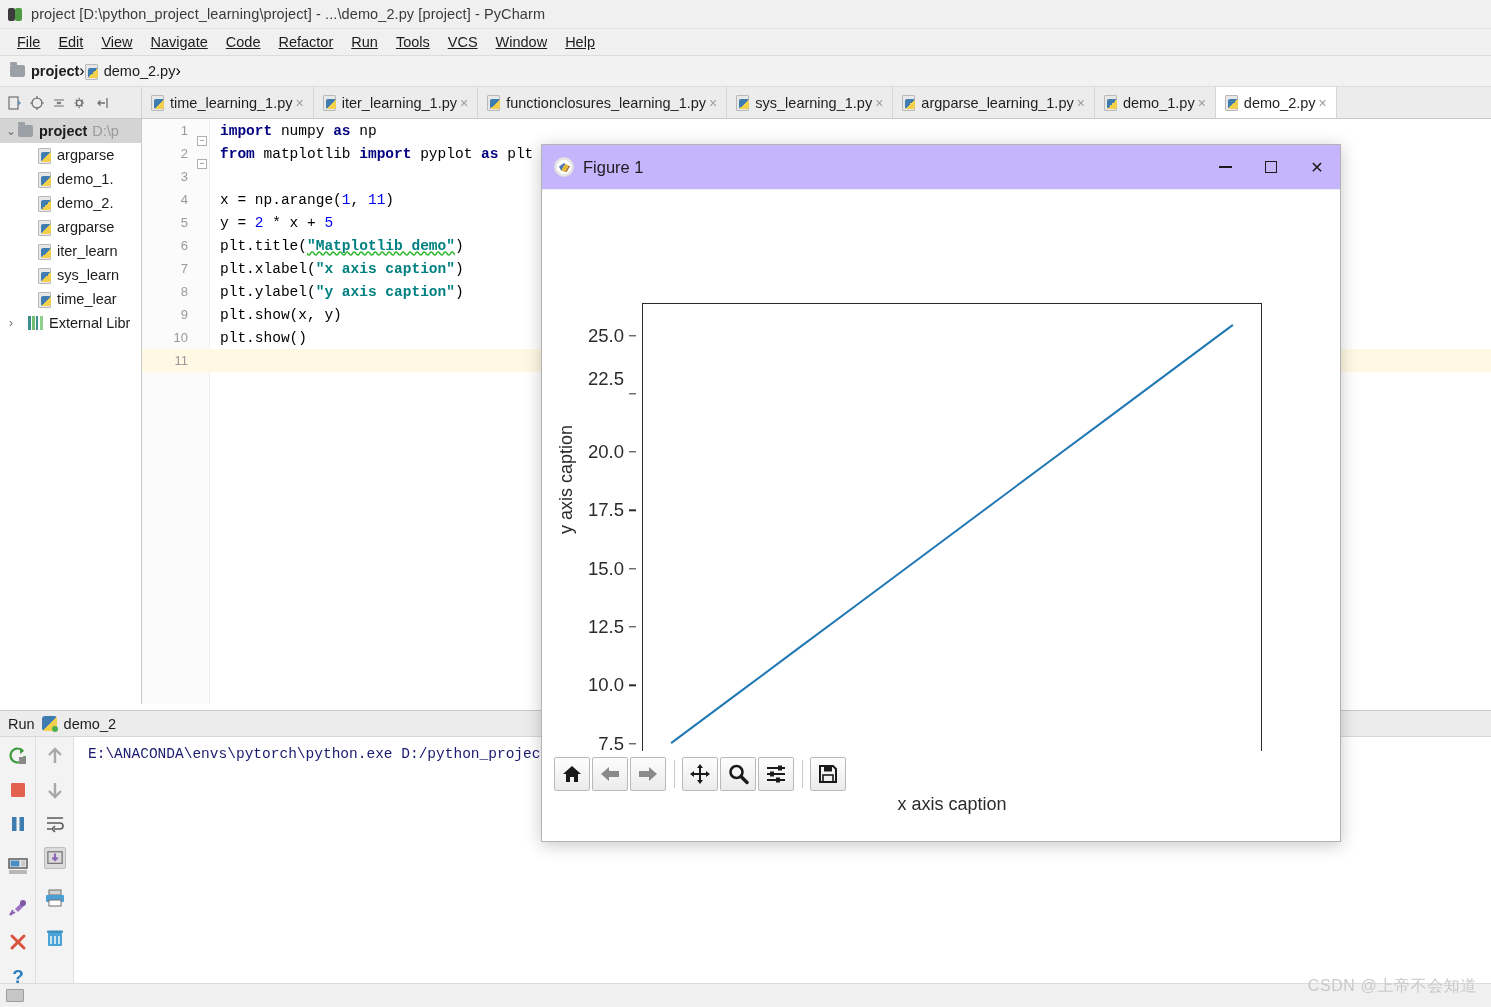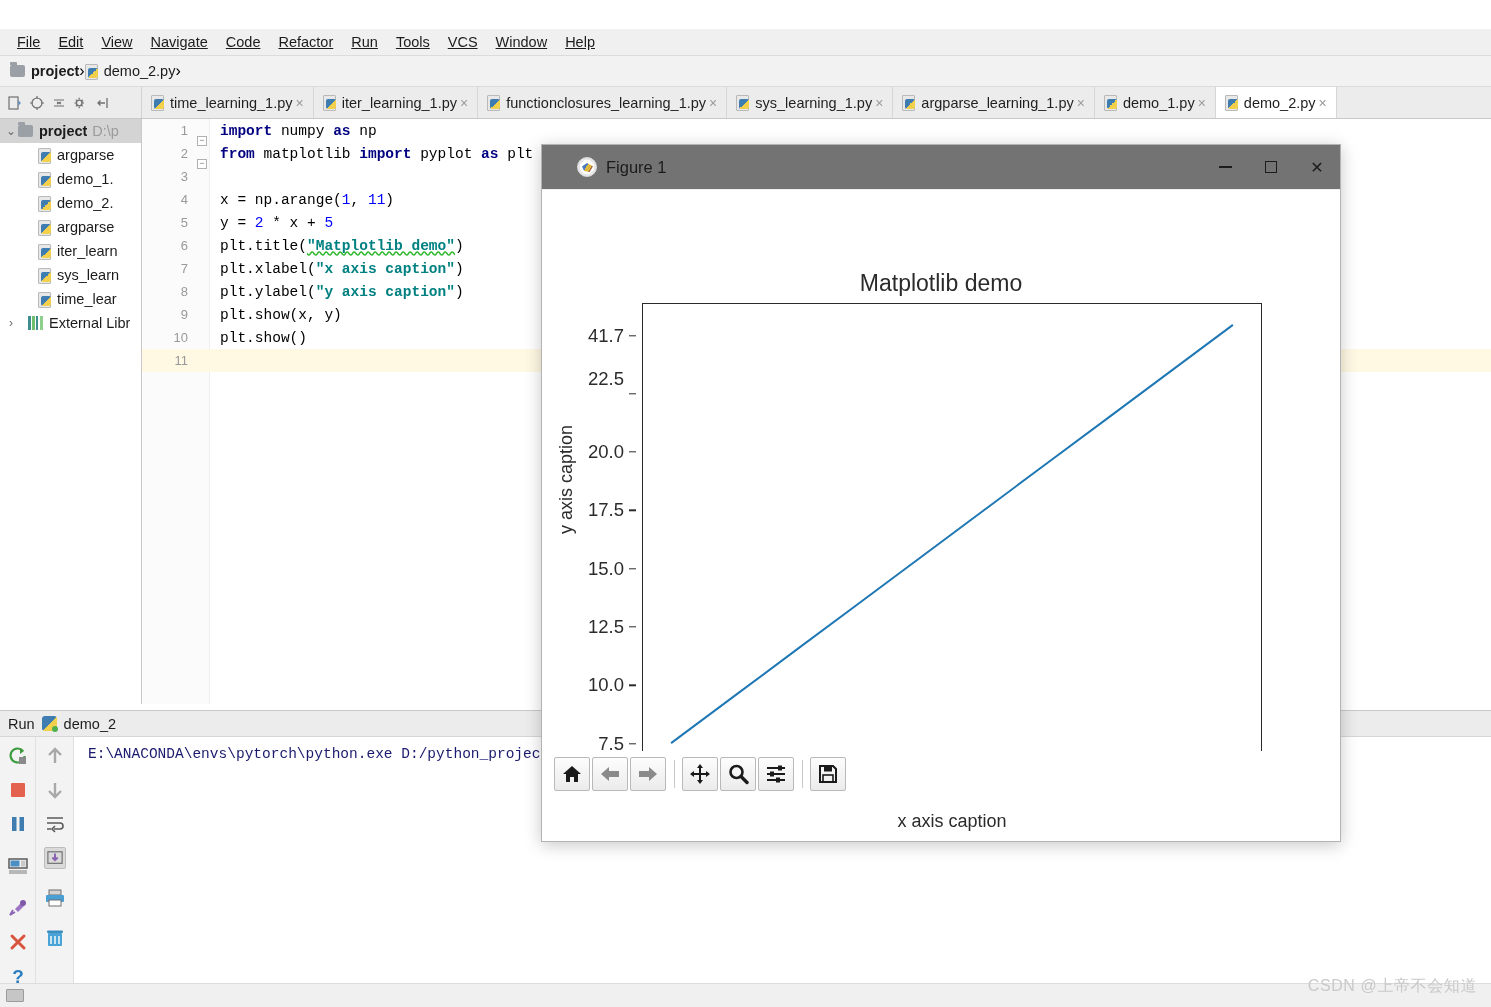--- a/index.html
+++ b/index.html
@@ -200,21 +200,21 @@
   }
   .sb-ico { width: 18px; height: 13px; background:#c6c6c6; border:1px solid #9c9c9c; border-radius:1px; }
 
   
   .figwin {
     position: absolute; left: 541px; top: 144px; width: 800px; height: 698px;
     background: #ffffff; border: 1px solid #b3b3b3;
     box-shadow: 0 3px 16px rgba(0,0,0,.22);
   }
   .fig-titlebar {
-    height: 44px; display: flex; align-items: center; background: #737373; padding-left: 23px;
+    height: 44px; display: flex; align-items: center; background: #c4b5fd;
   }
   .fig-icon {
     width: 20px; height: 20px; margin-left: 12px; margin-right: 9px; flex:0 0 20px;
     border-radius: 50%;
     background: radial-gradient(circle at 50% 50%, #ffffff 0 55%, #e8e8e8 55% 100%);
     border: 1px solid #dcdcdc; position: relative; overflow: hidden;
   }
   .fig-icon::after {
     content:""; position:absolute; left:4px; top:5px; width:11px; height:9px;
     background: linear-gradient(120deg,#4b7bbd 0 40%, #e0b840 40% 70%, #a86b3c 70% 100%);
@@ -251,21 +251,21 @@
   .xtl {
     position: absolute; top: 8px; transform: translateX(-50%);
     font-size: 18.5px; color: #2b2b2b;
   }
   .xtick { position: absolute; top: 0; width: 1.4px; height: 7px; background: #2b2b2b; transform: translateX(-50%); }
   .ylabel {
     position: absolute; left: 14px; top: 344px; transform: rotate(-90deg);
     transform-origin: left top; font-size: 18px; color: #2b2b2b; white-space: nowrap;
   }
   .xlabel {
-    position: absolute; left: 100px; width: 620px; top: 621px; text-align: center;
+    position: absolute; left: 100px; width: 620px; top: 604px; text-align: center;
     font-size: 18px; color: #2b2b2b;
   }
   .fig-toolbar {
     position: absolute; left: 0; bottom: 0; width: 100%; height: 46px;
     display: flex; align-items: center; gap: 0; padding-left: 12px;
     background: #ffffff;
   }
   .tb-btn {
     width: 36px; height: 34px; margin-right: 2px;
     background: linear-gradient(#fdfdfd, #ebebeb);
@@ -281,20 +281,24 @@
   .watermark {
     position: absolute; right: 14px; bottom: 10px;
     font-size: 16px; color: #c9c9c9; letter-spacing: .6px; white-space: nowrap;
   }
 </style>
 </head>
 <body>
 
 <div id="app">
 
+  <div class="titlebar">
+    <span class="app-icon"><span class="pyc-logo"></span></span>
+    <span class="title-text">project [D:\python_project_learning\project] - ...\demo_2.py [project] - PyCharm</span>
+  </div>
 
   <div class="menubar">
     <div class="menu-item"><u>File</u></div>
     <div class="menu-item"><u>Edit</u></div>
     <div class="menu-item"><u>View</u></div>
     <div class="menu-item"><u>Navigate</u></div>
     <div class="menu-item"><u>Code</u></div>
     <div class="menu-item"><u>Refactor</u></div>
     <div class="menu-item"><u>Run</u></div>
     <div class="menu-item"><u>Tools</u></div>
@@ -589,21 +593,20 @@
         <span class="wb">
             <span class="sq-glyph"></span>
           </span>
         <span class="wb close">
             <span>✕</span>
           </span>
       </span>
     </div>
 
     <div class="fig-canvas">
-      <div class="plot-title">Matplotlib demo</div>
 
       <div class="axes">
         <svg width="100%" height="100%" viewBox="0 0 620 462" preserveAspectRatio="none">
           <polyline id="series-line" fill="none" stroke="#1f77b4" stroke-width="2" vector-effect="non-scaling-stroke" points="28.18,441.00 90.81,394.33 153.43,347.67 216.06,301.00 278.69,254.33 341.31,207.67 403.94,161.00 466.57,114.33 529.19,67.67 591.82,21.00"></polyline>
         </svg>
       </div>
 
       <div class="yticklabels">
         <span class="ytl" style="top:440.6px">7.5</span>
           <span class="ytick" style="top:440.6px"></span>
@@ -612,21 +615,21 @@
         <span class="ytl" style="top:324.0px">12.5</span>
           <span class="ytick" style="top:324.0px"></span>
         <span class="ytl" style="top:265.7px">15.0</span>
           <span class="ytick" style="top:265.7px"></span>
         <span class="ytl" style="top:207.4px">17.5</span>
           <span class="ytick" style="top:207.4px"></span>
         <span class="ytl" style="top:149.1px">20.0</span>
           <span class="ytick" style="top:149.1px"></span>
         <span class="ytl" style="top:76px">22.5</span>
           <span class="ytick" style="top:90.8px"></span>
-        <span class="ytl" style="top:32.5px">41.7</span>
+        <span class="ytl" style="top:32.5px">25.0</span>
           <span class="ytick" style="top:32.5px"></span>
       </div>
 
       <div class="xticklabels">
         <span class="xtl" style="left:90.9px">2</span>
           <span class="xtick" style="left:90.9px"></span>
         <span class="xtl" style="left:216.3px">4</span>
           <span class="xtick" style="left:216.3px"></span>
         <span class="xtl" style="left:341.6px">6</span>
           <span class="xtick" style="left:341.6px"></span>

